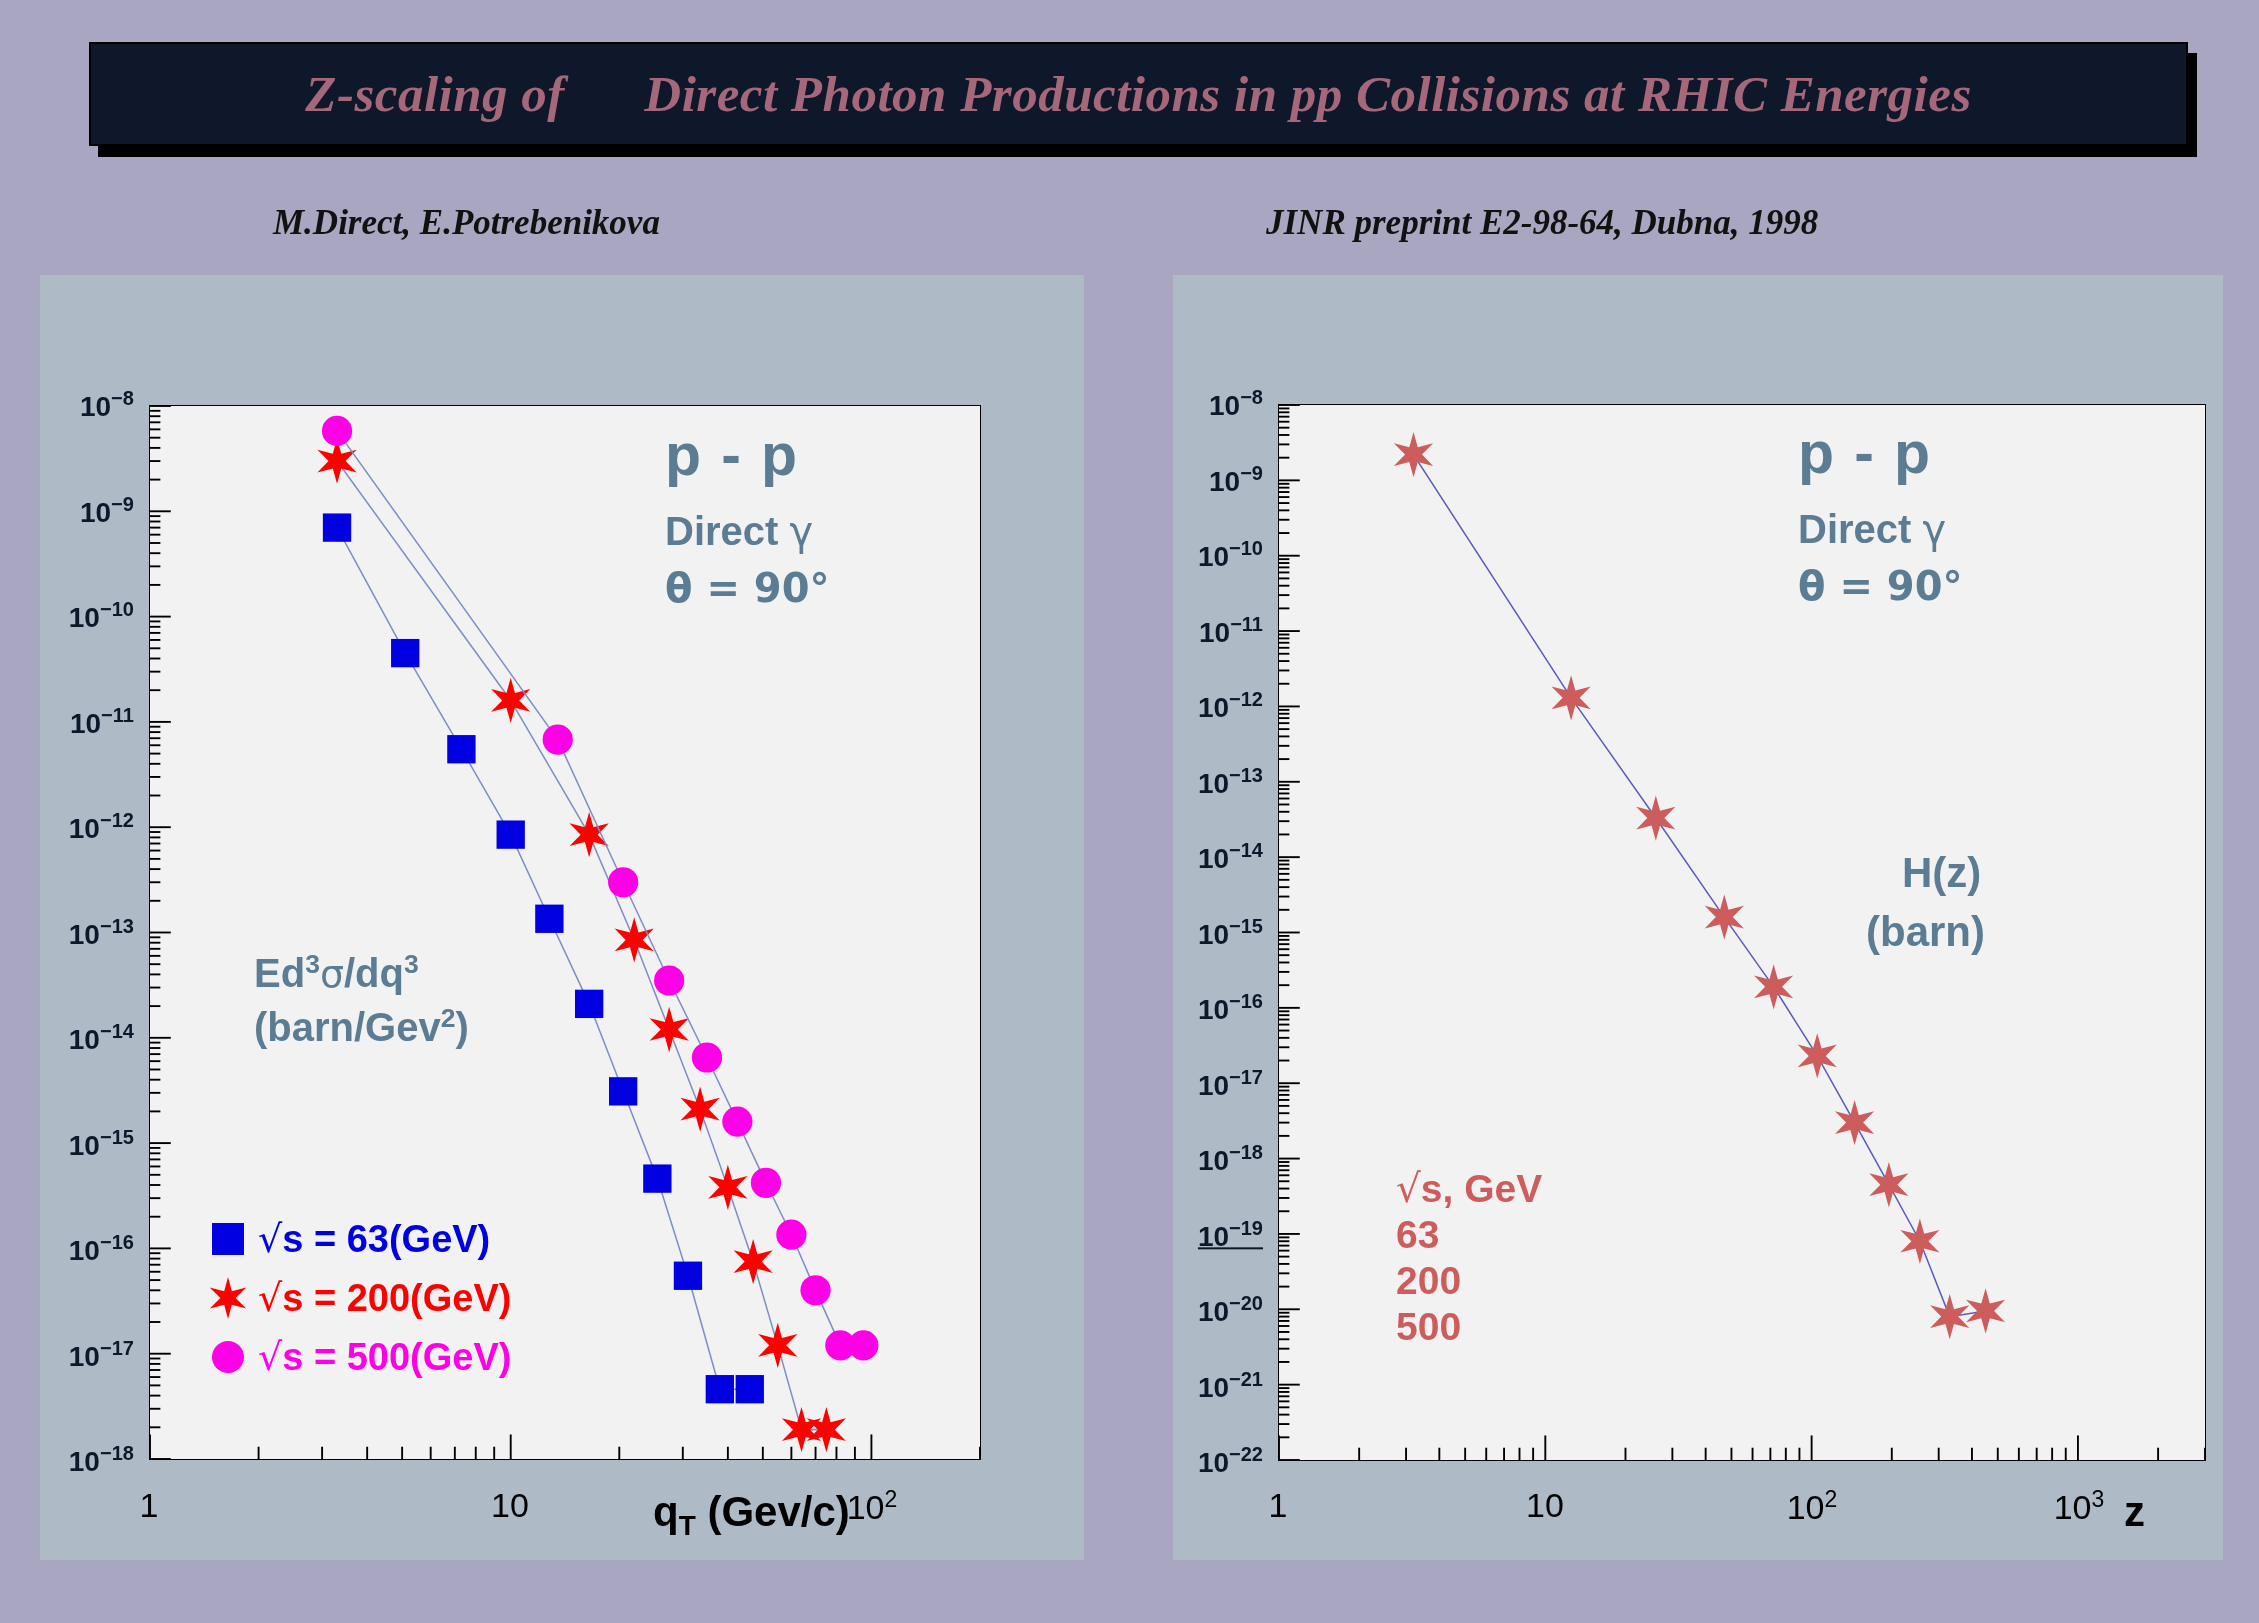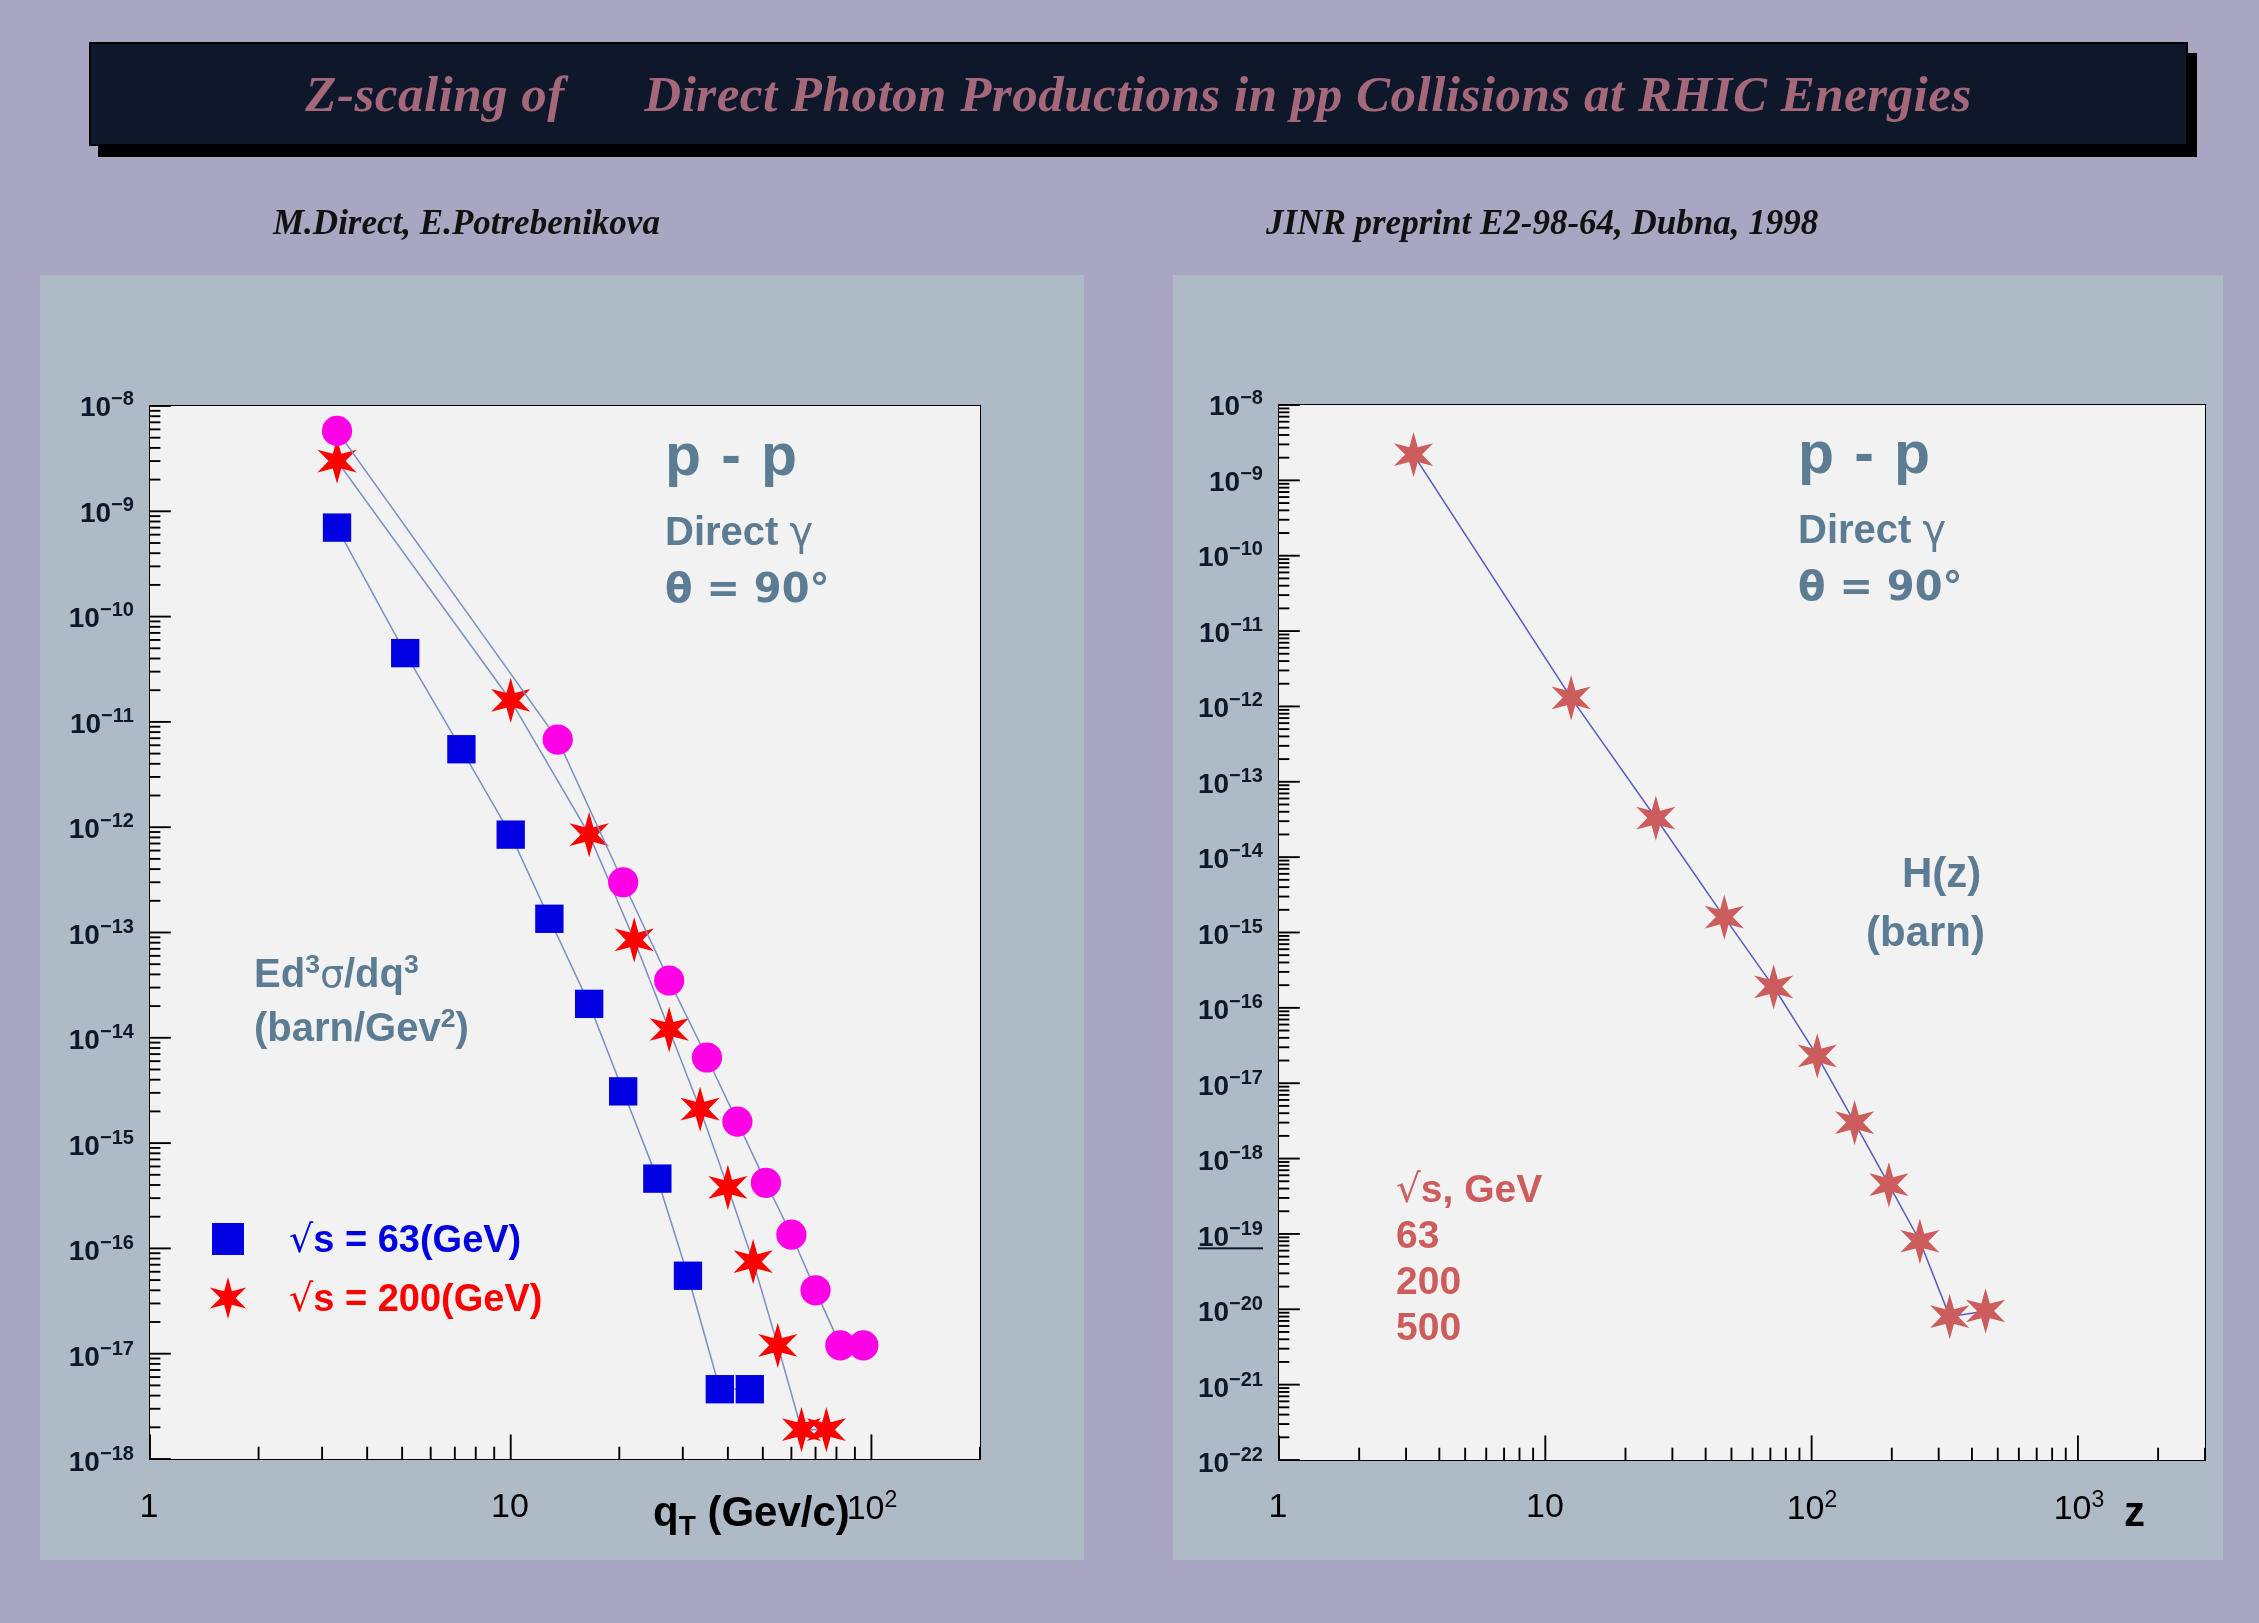--- a/index.html
+++ b/index.html
@@ -105,21 +105,21 @@
     line-height:1.35;white-space:nowrap;
   }
   .ylabel-expr sup{font-size:26.5px;vertical-align:super;}
   .ylabel-expr .gk{font-family:"DejaVu Sans", sans-serif;font-weight:normal;font-size:38px;}
 
   
   #legend{position:absolute;left:197px;top:1209px;}
   .legend-row{
     display:flex;align-items:center;height:59px;
     font-family:"Liberation Sans", sans-serif;
-    font-weight:bold;font-size:38px;white-space:nowrap;gap:31px;
+    font-weight:bold;font-size:38px;white-space:nowrap;
   }
   .legend-mark{width:61px;display:flex;align-items:center;justify-content:center;}
   .sq{width:32px;height:32px;background:#0000e0;}
   .ci{width:32px;height:32px;border-radius:50%;background:#ff00e6;}
   .radic{font-family:"DejaVu Sans", sans-serif;font-weight:normal;}
 
   
   #energy-list{
     position:absolute;left:1396px;top:1166px;
     font-family:"Liberation Sans", sans-serif;
@@ -426,20 +426,26 @@
       </div>
       <div style="color: rgb(0, 0, 224);"><span class="radic">√</span><span style="border-top:1.9px solid #0000e0;display:inline-block;width:0;"></span>s = 63(GeV)</div>
     </div>
     <div class="legend-row">
       <div class="legend-mark">
         <svg width="44" height="44" viewBox="0 0 46 46">
           <path d="M23.00,1.00L27.00,16.07L42.05,12.00L31.00,23.00L42.05,34.00L27.00,29.93L23.00,45.00L19.00,29.93L3.95,34.00L15.00,23.00L3.95,12.00L19.00,16.07Z" fill="#ff0000"></path>
         </svg>
       </div>
       <div style="color: rgb(255, 0, 0);"><span class="radic">√</span><span style="border-top:1.9px solid #ff0000;display:inline-block;width:0;"></span>s = 200(GeV)</div>
+    </div>
+    <div class="legend-row">
+      <div class="legend-mark">
+        <div class="ci" style="background: rgb(255, 0, 230);"></div>
+      </div>
+      <div style="color: rgb(255, 0, 230);"><span class="radic">√</span><span style="border-top:1.9px solid #ff00e6;display:inline-block;width:0;"></span>s = 500(GeV)</div>
     </div>
   </div>
 
 <div class="panel" id="panel-right"></div>
 
 <div class="plot-frame" id="plot-right">
   <svg class="plot-svg" id="svg-right" viewBox="0 0 981 1117" preserveAspectRatio="none">
       <line x1="0" y1="1117" x2="22" y2="1117" stroke="#000" stroke-width="2"></line>
       <line x1="981" y1="1117" x2="970" y2="1117" stroke="#000" stroke-width="0"></line>
       <line x1="0" y1="1092.9821067745238" x2="11" y2="1092.9821067745238" stroke="#000" stroke-width="2"></line>

